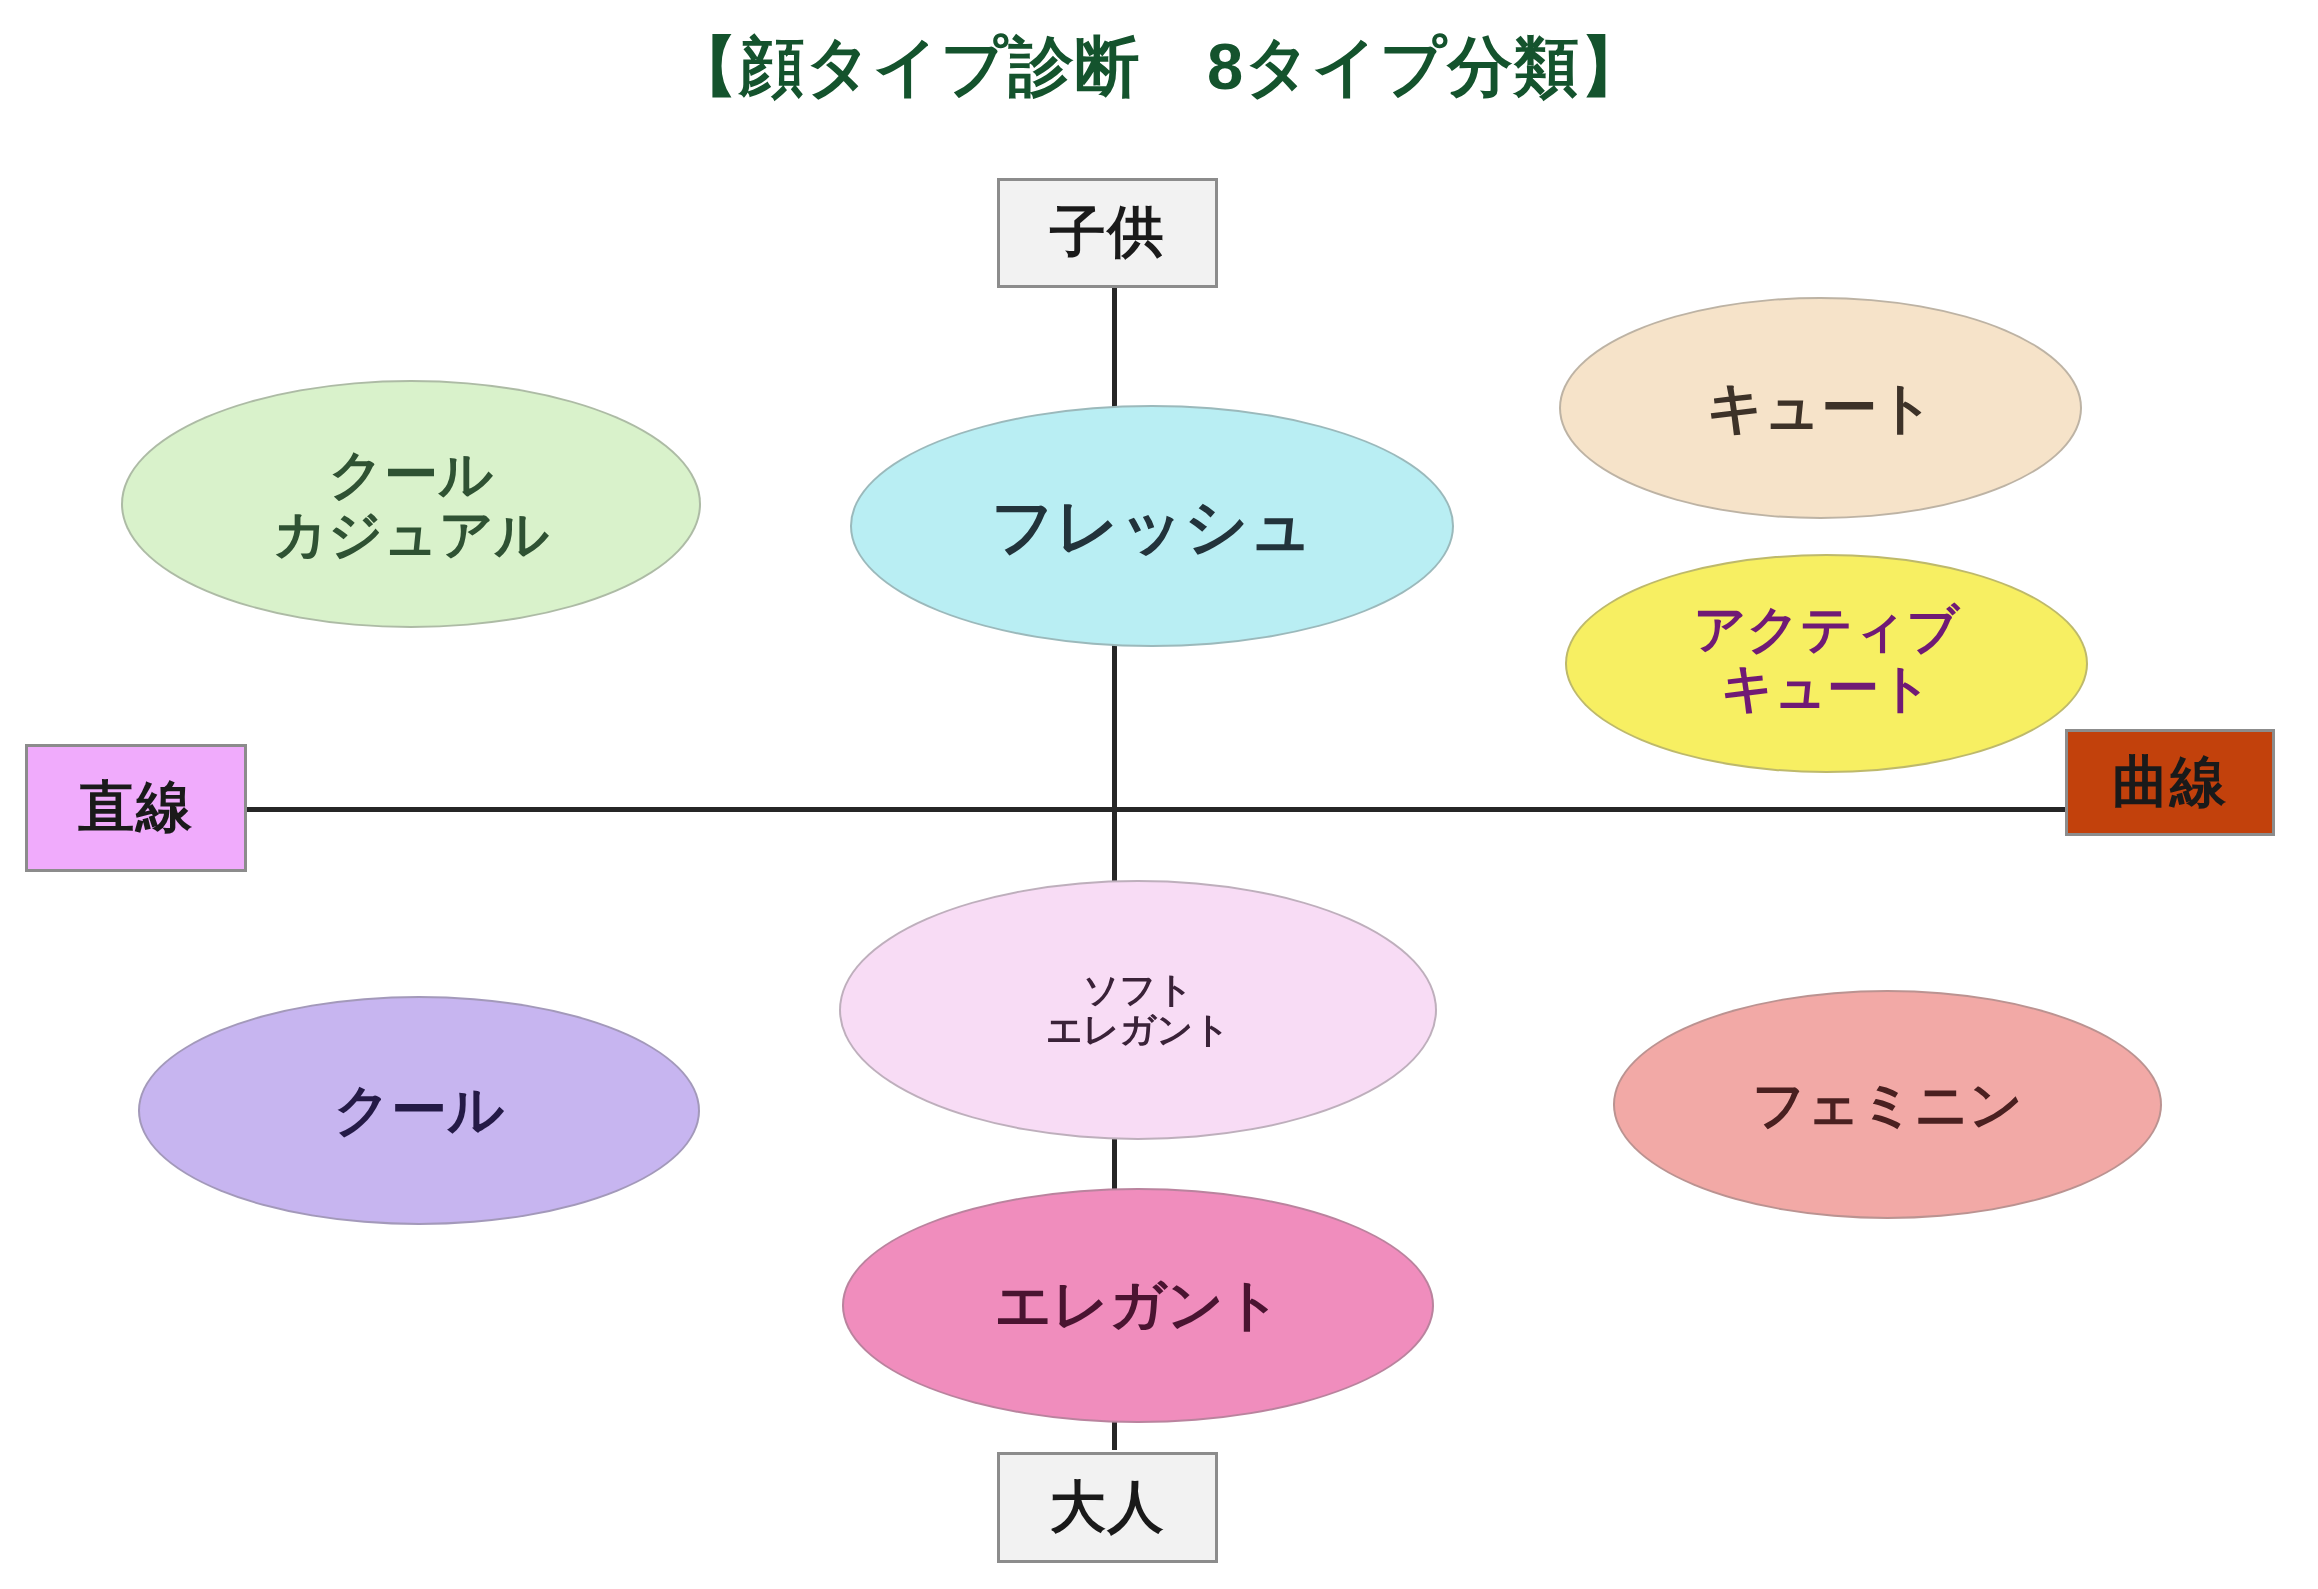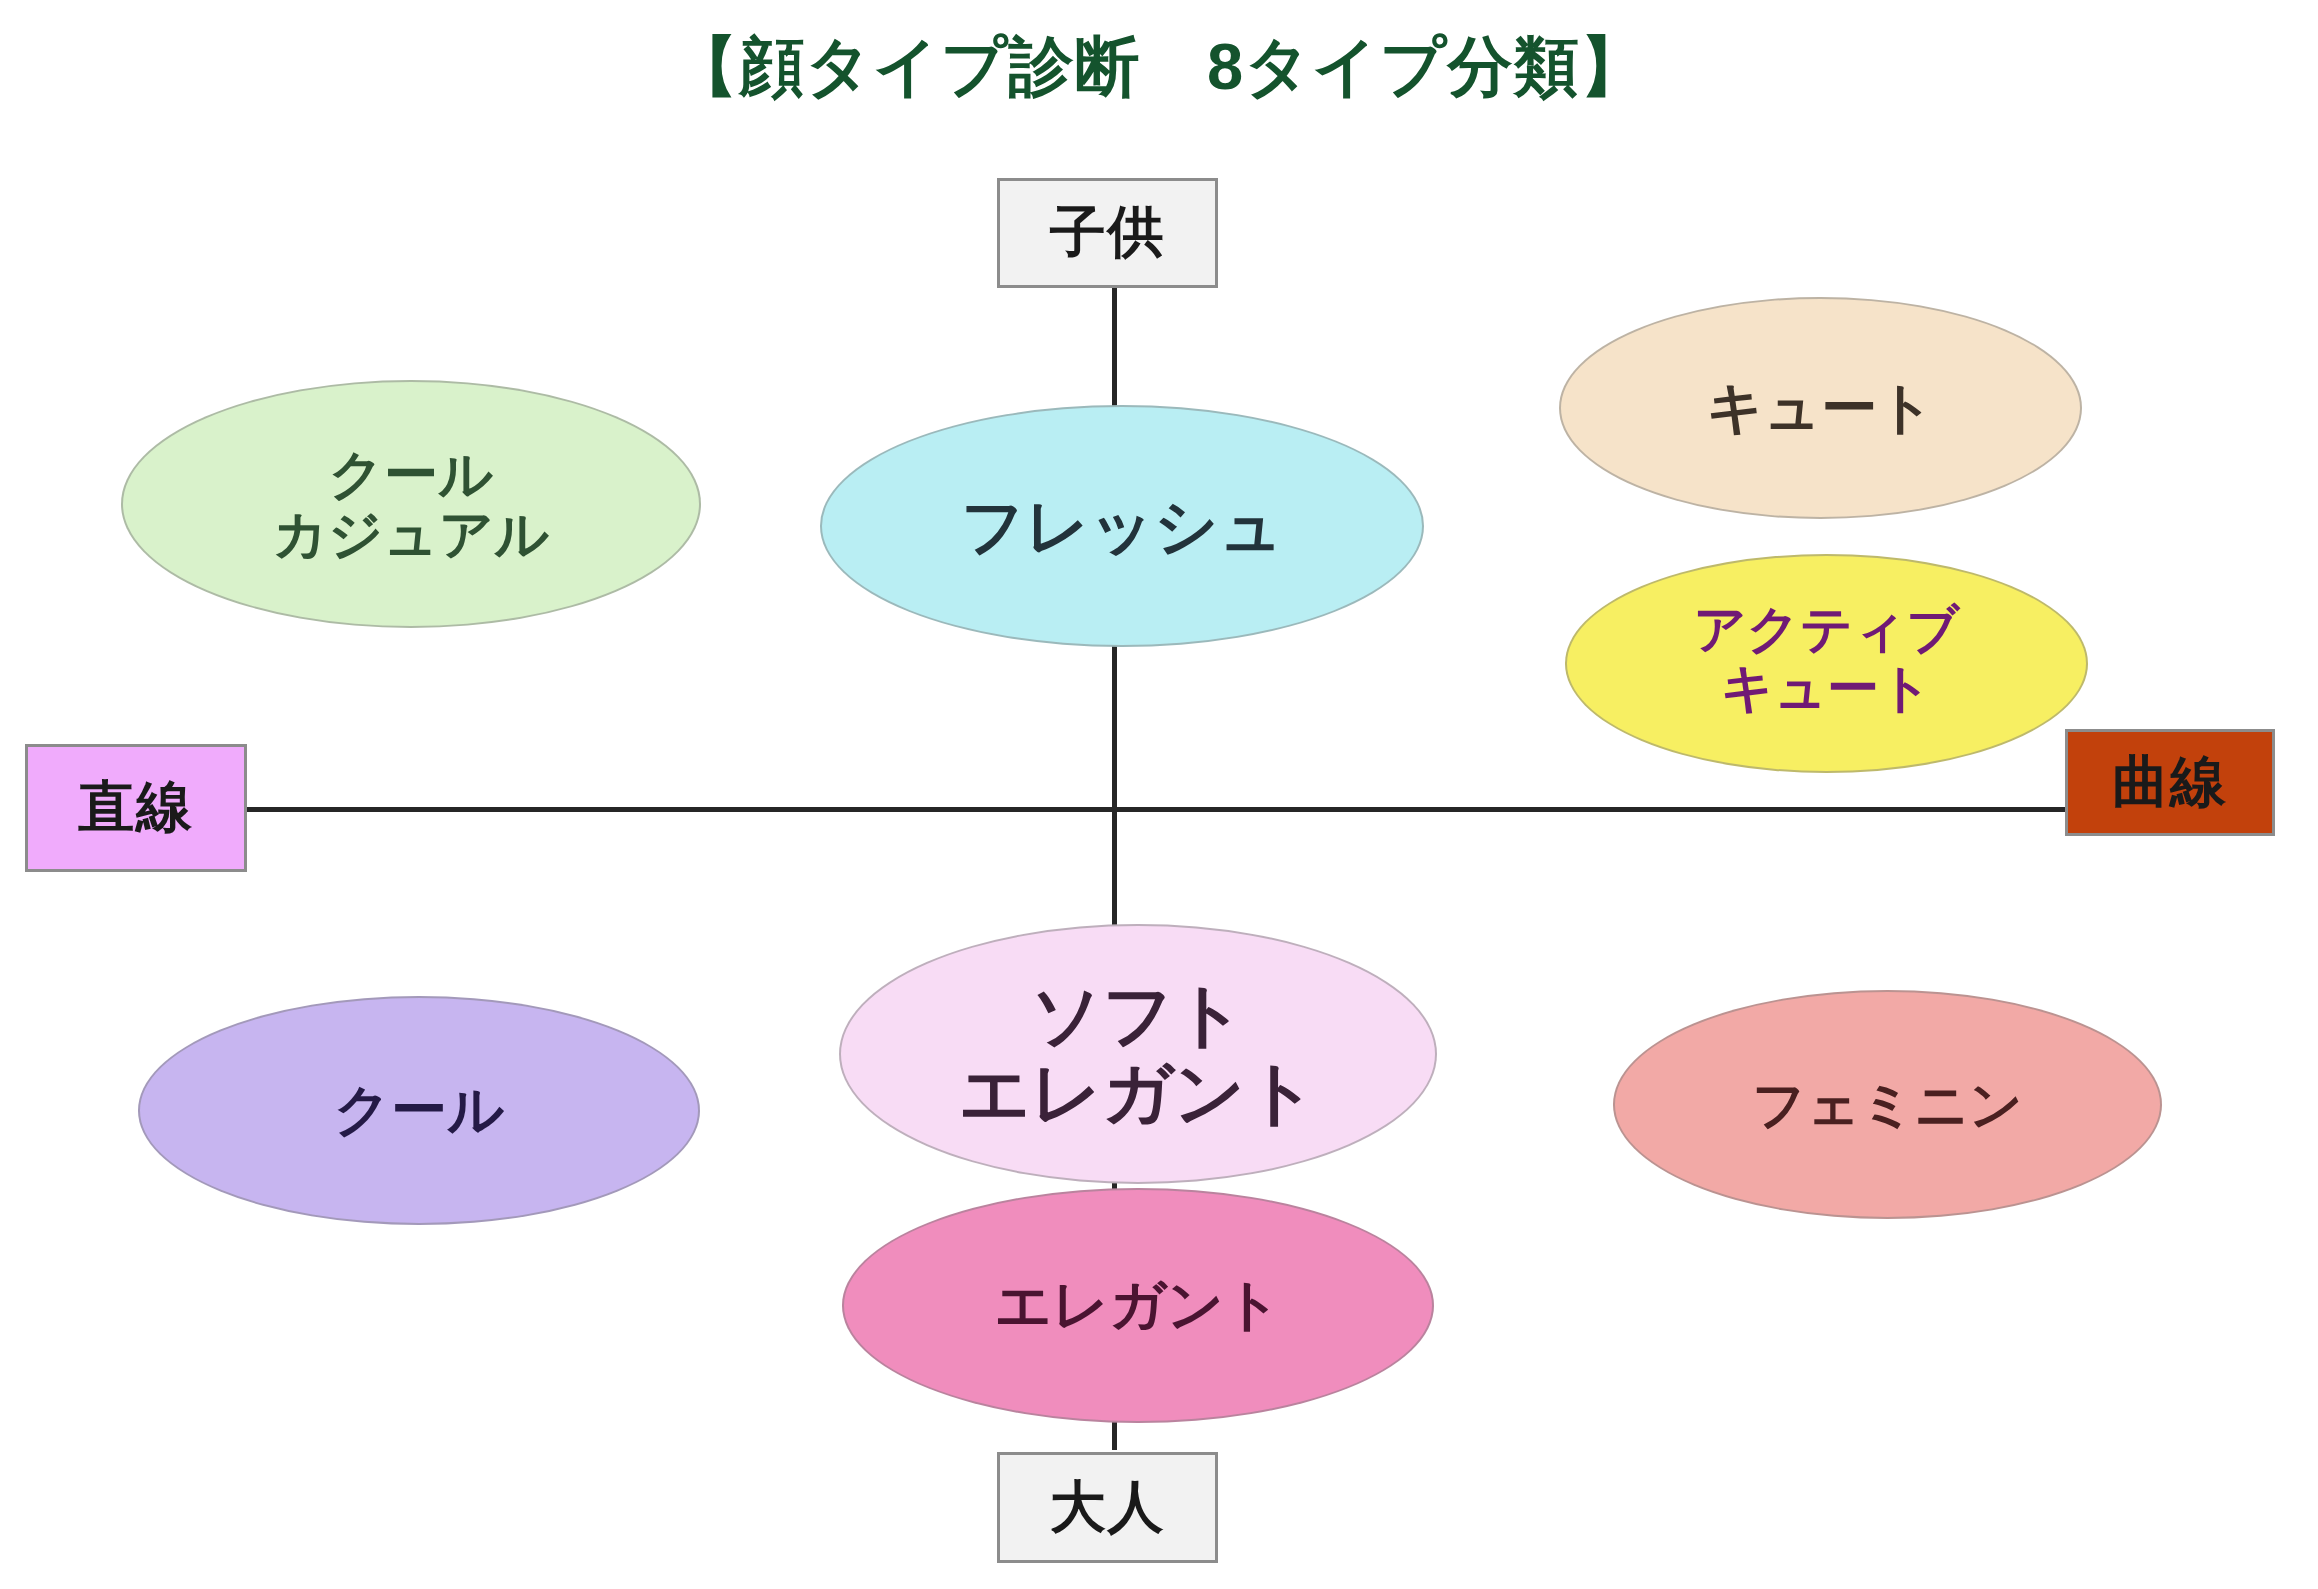--- a/index.html
+++ b/index.html
@@ -83,25 +83,25 @@
     justify-content: center;
     text-align: center;
     line-height: 1.12;
     font-weight: 700;
     white-space: nowrap;
   }
   .node .ln { display: block; }
 
   
   .node-cool-casual  { left: 121px;  top: 380px;  width: 580px;  height: 248px; font-size: 54px; }
-  .node-fresh        { left: 820px; top: 405px;  width: 604px; height: 242px; font-size: 63px; text-align: right; }
+  .node-fresh        { left: 850px; top: 405px;  width: 604px; height: 242px; font-size: 63px; text-align: right; }
   .node-cute         { left: 1559px; top: 297px;  width: 523px;  height: 222px; font-size: 56px; }
   .node-active-cute  { left: 1565px; top: 554px;  width: 523px;  height: 219px; font-size: 52px; }
   .node-cool         { left: 138px;  top: 996px; width: 562px;  height: 229px; font-size: 56px; }
-  .node-soft-elegant { left: 839px; top: 924px; width: 598px;  height: 260px; font-size: 70px; text-align: center; }
+  .node-soft-elegant { left: 839px; top: 880px; width: 598px;  height: 260px; font-size: 36px; text-align: center; }
   .node-elegant      { left: 842px; top: 1188px; width: 592px;  height: 235px; font-size: 56px; }
   .node-feminine     { left: 1613px; top: 990px; width: 549px;  height: 229px; font-size: 53px; }
 </style>
 </head>
 <body>
 
 <div id="stage">
 
   <div class="diagram-title">【顔タイプ診断　8タイプ分類】</div>
 

